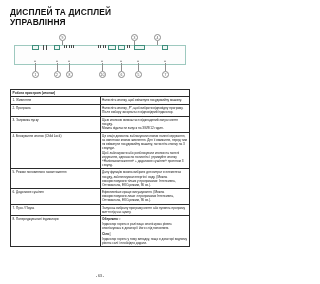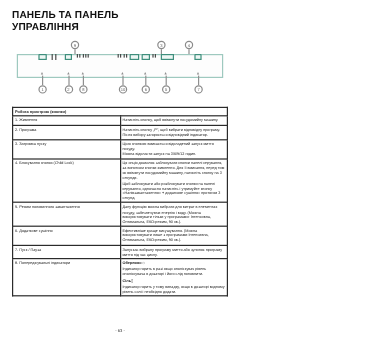--- a/index.html
+++ b/index.html
@@ -128,21 +128,21 @@
     text-align:center;
     font-size:3.4px;
     color:#222;
   }
 </style>
 </head>
 <body>
 
 <div class="page">
 
-  <div class="title">ПАНЕЛЬ ТА ПАНЕЛЬ УПРАВЛІННЯ</div>
+  <div class="title">ДИСПЛЕЙ ТА ДИСПЛЕЙ УПРАВЛІННЯ</div>
 
   <div class="diagram">
 
     <div class="callout" style="left:49px;top:0px;">9</div>
     <div class="leader" style="left:52.2px;top:7px;height:7px;"></div>
     <div class="arrow down" style="left:50.9px;top:13px;"></div>
 
     <div class="callout" style="left:121px;top:0px;">3</div>
     <div class="leader" style="left:124.2px;top:7px;height:7px;"></div>
     <div class="arrow down" style="left:122.9px;top:13px;"></div>

